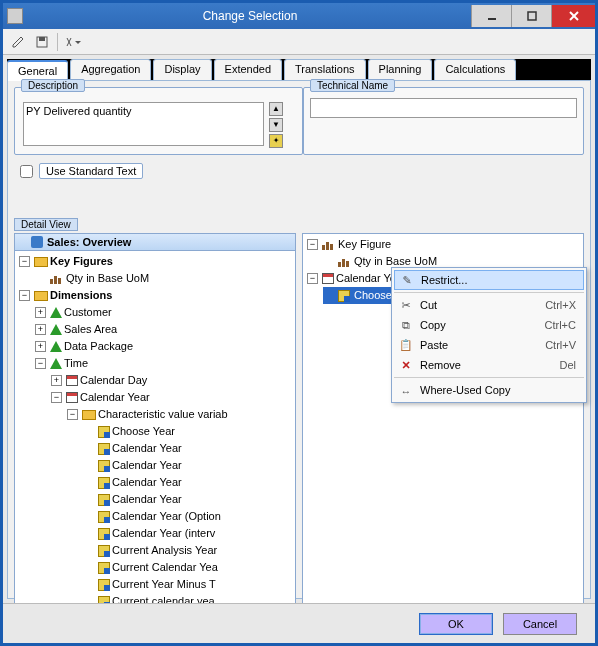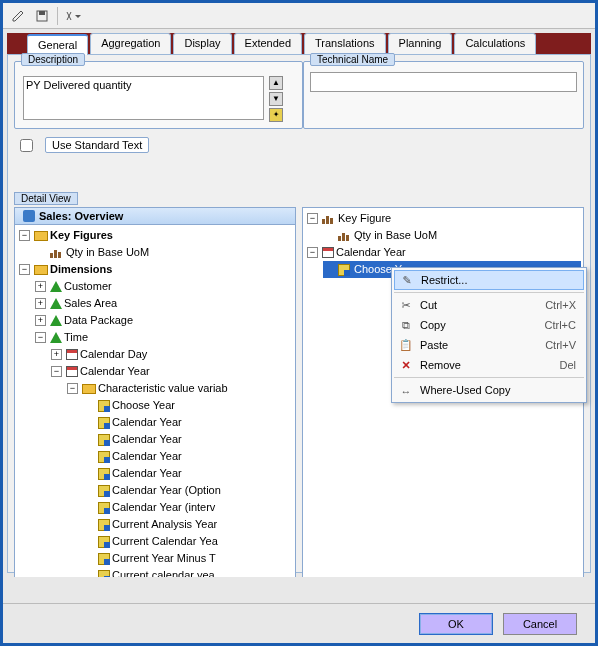--- a/index.html
+++ b/index.html
@@ -8,40 +8,40 @@
 .titlebar { height: 26px; background: linear-gradient(#3a7ac8, #2e6ab8); display: flex; align-items: center; padding: 0 0 0 4px; }
 .titlebar .sysicon { width: 16px; height: 16px; background: #d0d0d0; border: 1px solid #888; margin-right: 6px; }
 .titlebar .title { flex: 1; text-align: center; color: #fff; font-size: 12px; }
 .titlebar .winbtn { width: 40px; height: 22px; display: flex; align-items: center; justify-content: center; color: #333; background: #d8d8d8; border-left: 1px solid #999; }
 .titlebar .winbtn.close { background: #d13030; color: #fff; width: 44px; }
 .titlebar .winbtn.close svg { stroke: #fff; }
 .toolbar { height: 26px; background: #f0f0f0; border-bottom: 1px solid #bbb; display: flex; align-items: center; padding: 0 6px; gap: 6px; }
 .toolbar .tbicon { width: 18px; height: 18px; display: flex; align-items: center; justify-content: center; }
 .toolbar .sep { width: 1px; height: 18px; background: #bbb; }
 .content { padding: 4px; height: calc(100% - 26px - 26px - 40px); overflow: hidden; position: relative; }
-.tabstrip { height: 22px; display: flex; border-bottom: 1px solid #9cb8d8; background: #7f1d1d; padding-left: 20px; }
+.tabstrip { height: 22px; display: flex; border-bottom: 1px solid #9cb8d8; background: #000000; }
 .tab { padding: 3px 10px; border: 1px solid #9cb8d8; border-bottom: none; background: #f4f4f4; margin-right: 2px; border-radius: 3px 3px 0 0; cursor: pointer; position: relative; }
 .tab.active { background: #fff; border-top: 2px solid #4a8be0; font-weight: normal; top: 1px; }
 .tabbody { border: 1px solid #9cb8d8; border-top: none; background: #f0f0f0; padding: 6px; height: calc(100% - 22px); position: relative; }
 .fieldset { border: 1px solid #8aa8d0; border-radius: 2px; background: #f8f8f8; position: relative; margin-bottom: 6px; }
 .fieldset .legend { position: absolute; top: -9px; left: 6px; background: #cfe0f5; border: 1px solid #8aa8d0; border-radius: 2px; padding: 0 6px; font-size: 10px; }
 .desc-row { display: flex; }
 .desc-box { flex: 1; }
 .desc-text { width: 100%; height: 52px; padding: 4px; }
 .desc-textarea { width: calc(100% - 30px); height: 44px; border: 1px solid #999; background: #fff; resize: none; padding: 2px; font-size: 11px; display: inline-block; vertical-align: top; }
 .desc-side { display: inline-flex; flex-direction: column; width: 24px; vertical-align: top; margin-left: 2px; gap: 2px; }
 .desc-side .sb { width: 14px; height: 14px; border: 1px solid #888; background: #ddd; text-align: center; font-size: 8px; line-height: 12px; }
 .tech-input { width: calc(100% - 12px); margin: 10px 6px 6px 6px; height: 20px; border: 1px solid #999; background: #fff; padding: 1px 4px; }
-.std-text { display: flex; align-items: center; gap: 10px; margin: 2px 0 6px 0; }
+.std-text { display: flex; align-items: center; gap: 4px; margin: 2px 0 6px 0; }
 .std-text input[type=checkbox] { margin: 0 2px 0 6px; }
 .std-text label { border: 1px solid #8aa8d0; background: #fff; padding: 1px 6px; border-radius: 2px; }
 .detail-legend { background: #cfe0f5; border: 1px solid #8aa8d0; border-radius: 0; padding: 0 6px; font-size: 10px; display: inline-block; margin-bottom: 2px; margin-top: 33px; }
 .panels { display: flex; gap: 6px; height: calc(100% - 110px); }
 .panel { flex: 1; border: 1px solid #8aa8d0; background: #fff; display: flex; flex-direction: column; overflow: hidden; }
-.panel-header { background: linear-gradient(#d8e8fb, #bcd6f4); border-bottom: 1px solid #8aa8d0; padding: 2px 8px; font-weight: bold; display: flex; align-items: flex-end; gap: 4px; }
+.panel-header { background: linear-gradient(#d8e8fb, #bcd6f4); border-bottom: 1px solid #8aa8d0; padding: 2px 16px; font-weight: bold; display: flex; align-items: flex-end; gap: 4px; }
 .panel-body { flex: 1; overflow: auto; padding: 2px; position: relative; }
 .tree ul { list-style: none; margin: 0; padding-left: 16px; }
 .tree > ul { padding-left: 2px; }
 .tree li { white-space: nowrap; line-height: 17px; }
 .node { display: flex; align-items: center; gap: 2px; }
 .exp { width: 11px; height: 11px; border: 1px solid #888; background: #fff; text-align: center; font-size: 9px; line-height: 9px; display: inline-flex; align-items: center; justify-content: center; cursor: pointer; margin-right: 2px; }
 .exp.none { border: none; background: transparent; }
 .ico { width: 14px; height: 12px; display: inline-block; }
 .ico-folder { background: #f0c040; border: 1px solid #b08000; width: 14px; height: 10px; }
 .ico-cube { background: #3a7ac8; width: 12px; height: 12px; border-radius: 2px; }
@@ -68,20 +68,40 @@
 .ctxmenu .item .cicon { width: 20px; text-align: center; color: #555; }
 .ctxmenu .item .clabel { flex: 1; padding-left: 4px; }
 .ctxmenu .item .short { color: #555; padding-right: 4px; }
 .ctxmenu hr { border: none; border-top: 1px solid #ccc; margin: 2px 0; }
 .panel.right .panel-body { overflow: visible; }
 </style>
 </head>
 <body>
 
 <div class="window">
+  <div class="titlebar">
+    <div class="sysicon"></div>
+    <div class="title">Change Selection</div>
+    <div class="winbtn">
+        <svg width="10" height="10">
+          <line x1="1" y1="8" x2="9" y2="8" stroke="#333" stroke-width="2"></line>
+        </svg>
+      </div>
+    <div class="winbtn">
+        <svg width="10" height="10">
+          <rect x="1" y="1" width="8" height="8" fill="none" stroke="#333" stroke-width="1.5"></rect>
+        </svg>
+      </div>
+    <div class="winbtn close">
+        <svg width="10" height="10">
+          <line x1="1" y1="1" x2="9" y2="9" stroke-width="2"></line>
+          <line x1="9" y1="1" x2="1" y2="9" stroke-width="2"></line>
+        </svg>
+      </div>
+  </div>
 
   <div class="toolbar">
     <span class="tbicon">
         <svg width="14" height="14">
           <path d="M2 12 L4 12 L12 4 L10 2 L2 10 Z" fill="none" stroke="#555"></path>
         </svg>
       </span>
     <span class="tbicon">
         <svg width="14" height="14">
           <rect x="2" y="2" width="10" height="10" fill="none" stroke="#555"></rect>

